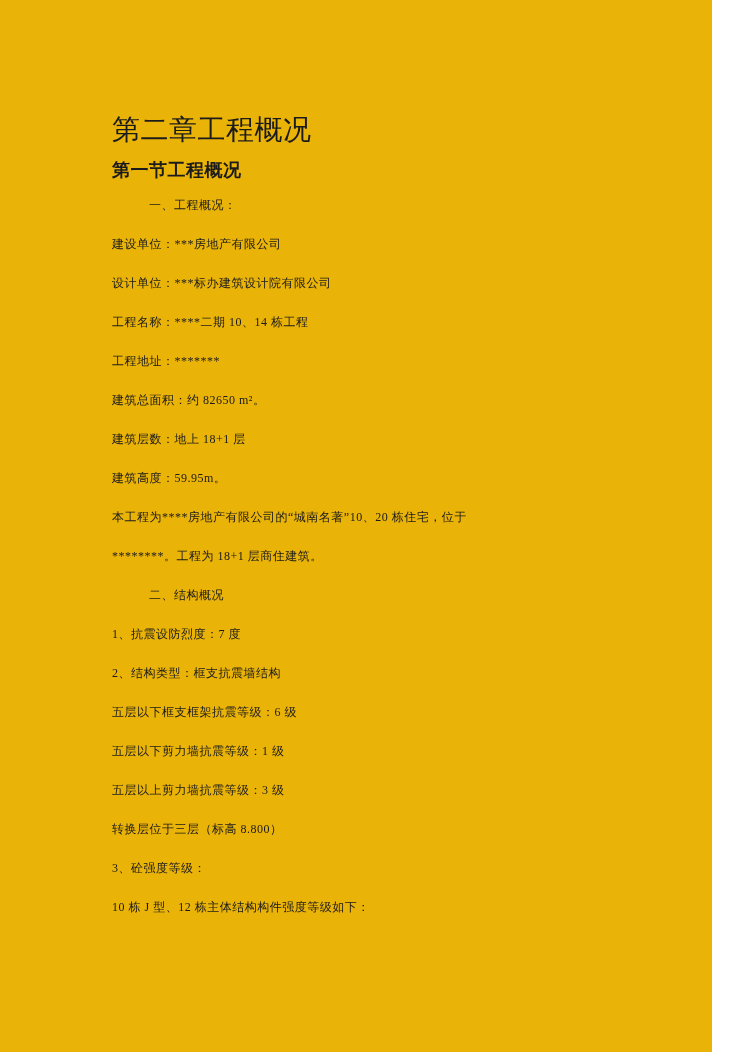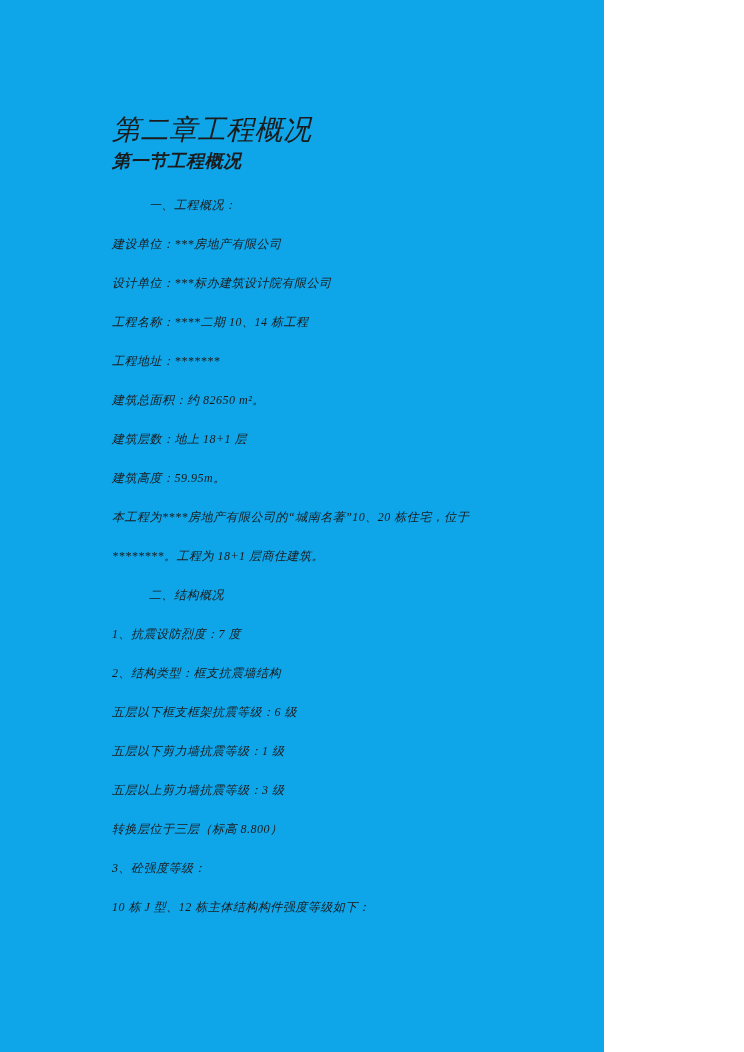--- a/index.html
+++ b/index.html
@@ -2,42 +2,41 @@
 <html><head>
 <meta charset="utf-8">
 <style>
   html, body {
     margin: 0;
     padding: 0;
     background: #ffffff;
   }
   .page {
     position: relative;
-    width: 604px;
+    width: 712px;
     height: 1052px;
-    background: #0ea5e9;
+    background: #eab308;
     overflow: hidden;
     font-family: "Liberation Serif", "DejaVu Serif", serif;
     color: #1b1b1b;
-    font-style: italic;
   }
   .chapter-title {
     position: absolute;
     left: 112px;
     top: 92px;
     font-size: 28px;
     line-height: 38px;
     font-weight: 500;
     letter-spacing: 0.5px;
     white-space: nowrap;
   }
   .section-title {
     position: absolute;
     left: 112px;
-    top: 133px;
+    top: 142px;
     font-size: 18px;
     line-height: 26px;
     font-weight: bold;
     letter-spacing: 0.5px;
     white-space: nowrap;
   }
   .paragraphs {
     position: absolute;
     left: 112px;
     top: 186px;

